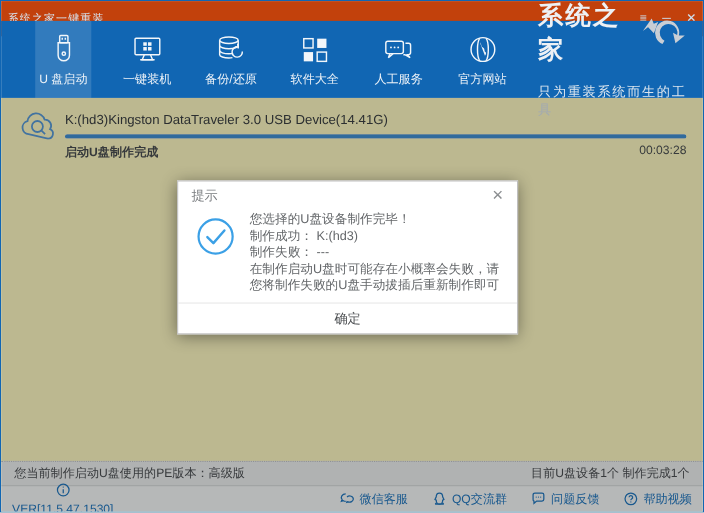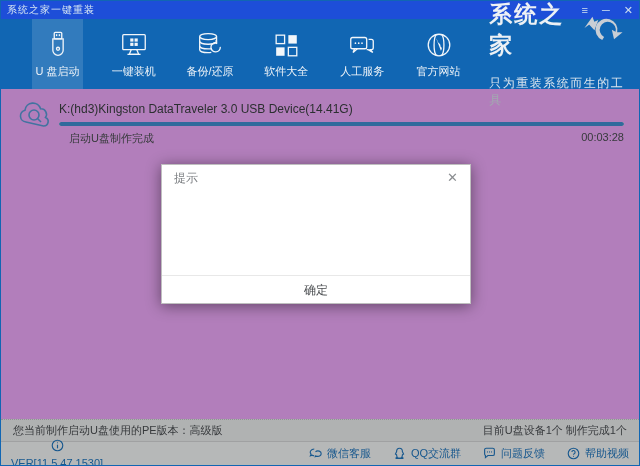--- a/index.html
+++ b/index.html
@@ -1,42 +1,42 @@
 <!DOCTYPE html>
 <html><head>
 <meta charset="utf-8">
 <style>
   * { margin:0; padding:0; box-sizing:border-box; }
   html,body { width:640px; height:466px; font-family:"Liberation Sans","DejaVu Sans",sans-serif; }
   .window { position:relative; width:640px; height:466px; background:#eef0f1; border:1px solid #1166b3; overflow:hidden; }
 
   
-  .titlebar { position:absolute; top:0; left:0; right:0; height:18px; background:#1d4ed8; display:flex; align-items:center; padding:2px 6px; z-index:3; }
+  .titlebar { position:absolute; top:0; left:0; right:0; height:18px; background:#c2410c; display:flex; align-items:center; padding:16px 6px; z-index:3; }
   .titlebar .title { color:#d7e6f3; font-size:10px; letter-spacing:1px; }
   .win-controls { margin-left:auto; display:flex; align-items:center; gap:14px; }
   .win-controls span { color:#cfe0ef; font-size:11px; line-height:18px; cursor:pointer; }
 
   
   .navbar { position:absolute; top:18px; left:0; right:0; height:70px; background:#1166b3; display:flex; align-items:stretch; padding-left:31px; z-index:3; }
   .nav-item { width:60px; margin-right:25px; display:flex; flex-direction:column; align-items:center; justify-content:center; cursor:pointer; }
   .nav-item.selected { background:rgba(255,255,255,0.14); }
   .nav-item svg { width:30px; height:30px; stroke:#f2f6fa; fill:none; stroke-width:1.4; }
   .nav-item .nav-label { margin-top:4px; color:#eef3f8; font-size:11px; white-space:nowrap; }
   .brand { margin-left:auto; align-self:center; margin-right:10px; display:flex; flex-direction:column;align-items:center; }
   .brand-row { display:flex; align-items:center; gap:6px; }
   .brand-name { font-size:23px; font-weight:bold; color:#edf1f5; letter-spacing:2px; }
   .brand-tagline { font-size:12px; color:#dbe5ee; letter-spacing:1.5px; margin-top:14px; }
 
   
-  .main { position:absolute; top:88px; left:0; right:0; bottom:0; background:#f0abfc; }
+  .main { position:absolute; top:88px; left:0; right:0; bottom:0; background:#fef9c3; }
   .cloud-icon { position:absolute; left:16px; top:10px; }
   .device-line { position:absolute; left:58px; top:13px; font-size:12px; color:#3c4043; }
   .progress-track { position:absolute; left:58px; right:15px; top:33px; height:4px; background:#d7dbde; border-radius:2px; overflow:hidden; }
   .progress-fill { height:100%; background:#418fd3; border-radius:2px; }
-  .progress-status { position:absolute; left:68px; top:42px; font-size:11px; color:#4b4f52; }
+  .progress-status { position:absolute; left:58px; top:42px; font-size:11px; color:#4b4f52;font-weight:bold; }
   .progress-time { position:absolute; right:15px; top:42px; font-size:11px; color:#4b4f52; }
 
   .status-row { position:absolute; left:0; right:0; bottom:24px; height:22px; border-top:1px dotted #c2c5c7; display:flex; align-items:center; padding:0 12px; font-size:11px; color:#4b4f52; background:#eef0f1; }
   .status-row .right { margin-left:auto; }
 
   .bottom-bar { position:absolute; left:0; right:0; bottom:0; height:24px; background:#f6f8f8; border-top:1px solid #d8dadb; display:flex; align-items:center; padding:0 10px; }
   .ver { display:flex; align-items:center; gap:5px; color:#2278c0; font-size:11px;flex-direction:column; }
   .bottom-links { margin-left:auto; display:flex; align-items:center; gap:22px; }
   .bottom-link { display:flex; align-items:center; gap:5px; color:#2278c0; font-size:11px; cursor:pointer; }
   .bottom-link svg, .ver svg { width:13px; height:13px; stroke:#2278c0; fill:none; stroke-width:1.4; }
@@ -217,16 +217,28 @@
     </div>
 
     <div class="dim"></div>
   </div>
 
   <div class="dialog">
     <div class="dialog-header">
       <span class="dialog-title">提示</span>
       <span class="dialog-close">✕</span>
     </div>
+    <div class="dialog-body">
+      <svg class="check-circle" viewBox="0 0 36 36">
+        <circle cx="18" cy="18" r="15.5" fill="none" stroke="#3ba0e6" stroke-width="2"></circle>
+        <polyline points="10.5,18.5 16,24 26,12.5" fill="none" stroke="#3ba0e6" stroke-width="2.2" stroke-linecap="round" stroke-linejoin="round"></polyline>
+      </svg>
+      <div class="dialog-text">
+        <div>您选择的U盘设备制作完毕！</div>
+        <div>制作成功： K:(hd3)</div>
+        <div>制作失败： ---</div>
+        <div>在制作启动U盘时可能存在小概率会失败，请您将制作失败的U盘手动拔插后重新制作即可</div>
+      </div>
+    </div>
     <div class="dialog-footer">确定</div>
   </div>
 
 </div>
 
 </body></html>

